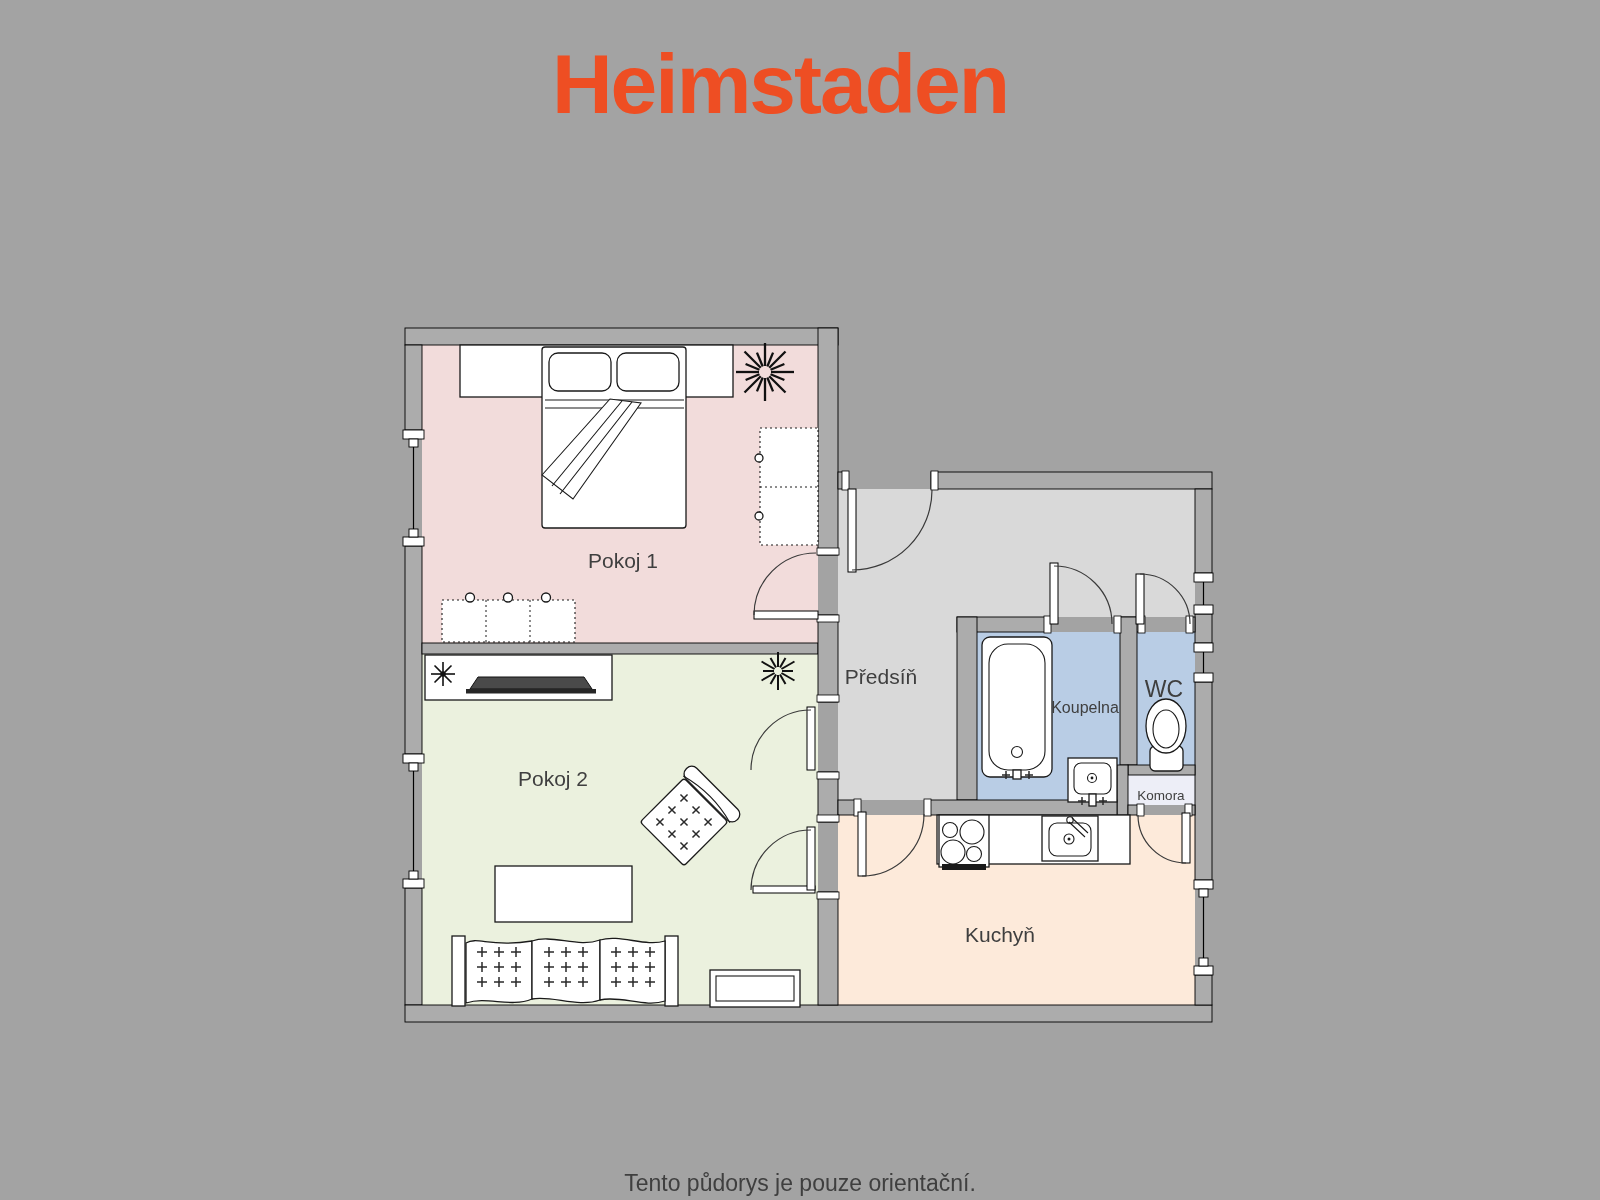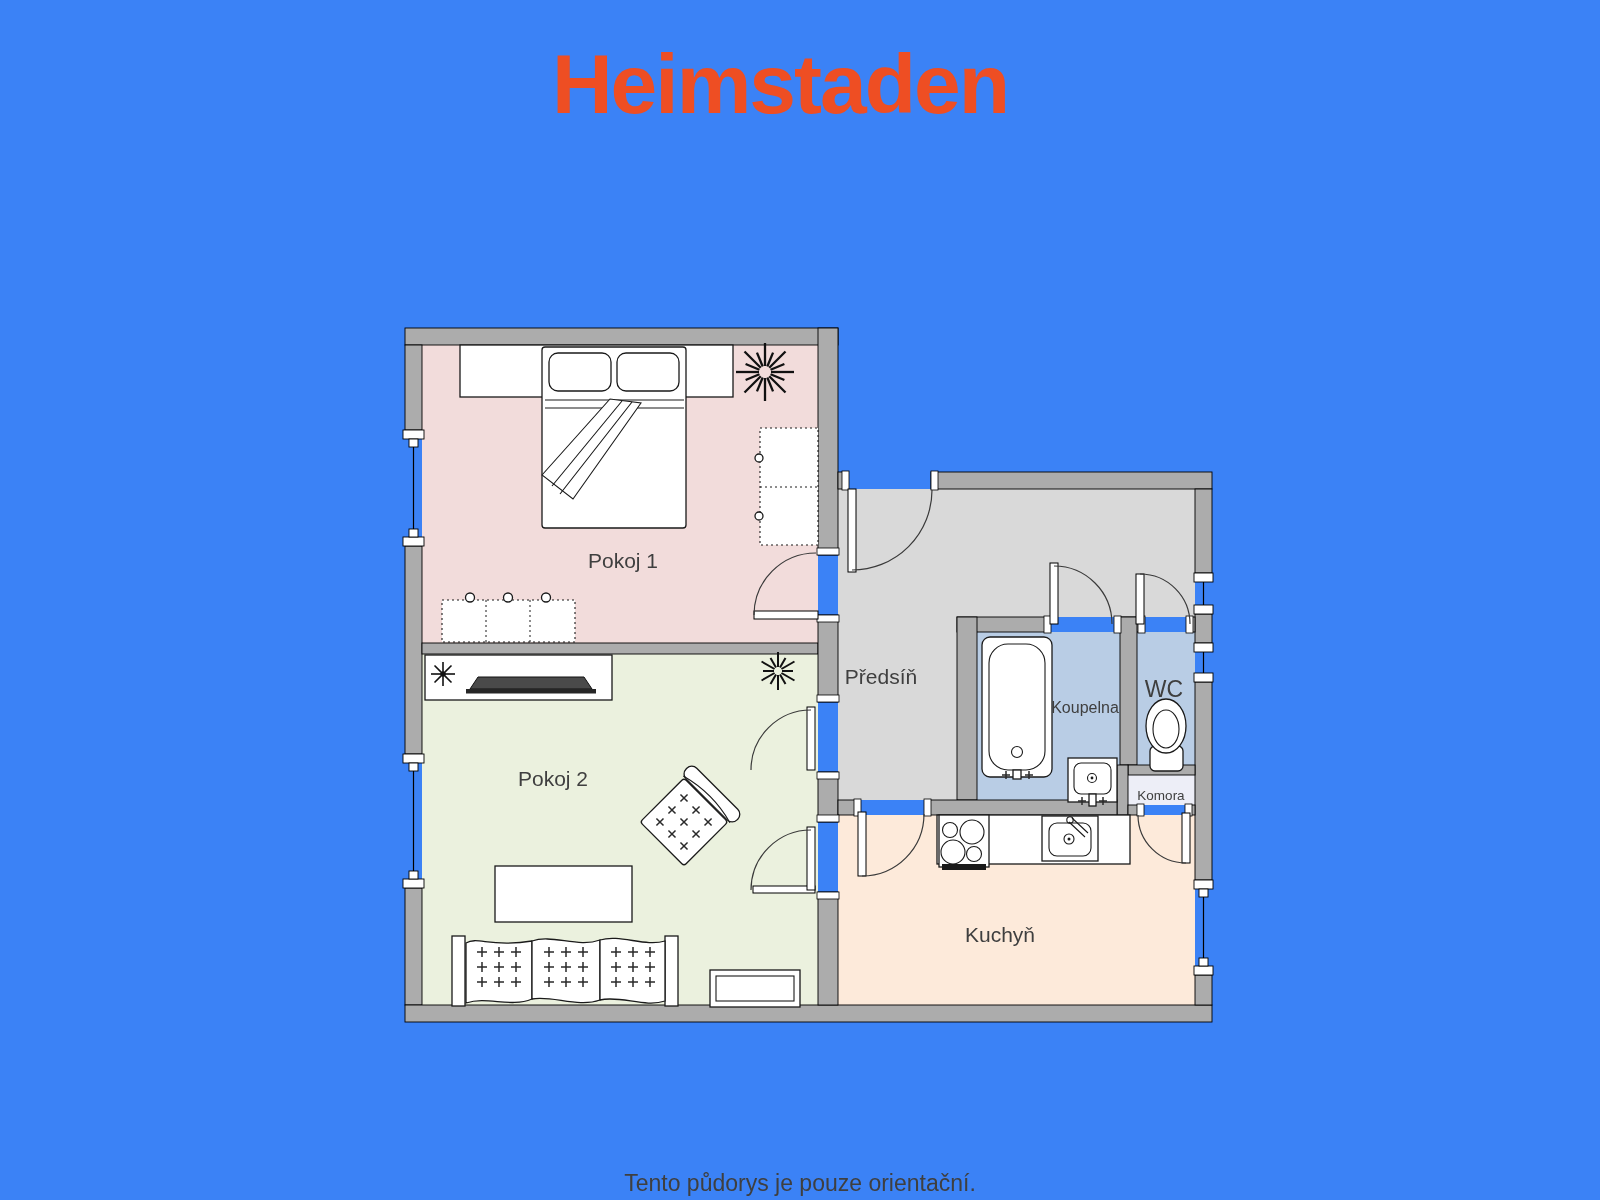--- a/index.html
+++ b/index.html
@@ -1,16 +1,16 @@
 <!DOCTYPE html>
 <html><head>
 <meta charset="utf-8">
 <style>
   html,body{margin:0;padding:0;background:#ffffff;}
-  .page{width:1600px;height:1200px;position:relative;background:#3b82f6;
+  .page{width:1600px;height:1200px;position:relative;background:#a3a3a3;
         font-family:"Liberation Sans", sans-serif;text-decoration:underline;}
   svg{display:block;}
   .wall{stroke:#000000;stroke-width:0.9;}
   .win-cap{fill:#ffffff;stroke:#000000;stroke-width:0.9;}
   .win-line{stroke:#000000;stroke-width:1.2;}
   .jamb{fill:#ffffff;stroke:#000000;stroke-width:0.8;}
   .leaf{fill:#ffffff;stroke:#000000;stroke-width:1;}
   .swing{fill:none;stroke:#3a3a3a;stroke-width:1.2;}
   .furn{fill:#ffffff;stroke:#1a1a1a;stroke-width:1.3;}
   .furn-thin{fill:none;stroke:#1a1a1a;stroke-width:1.1;}

